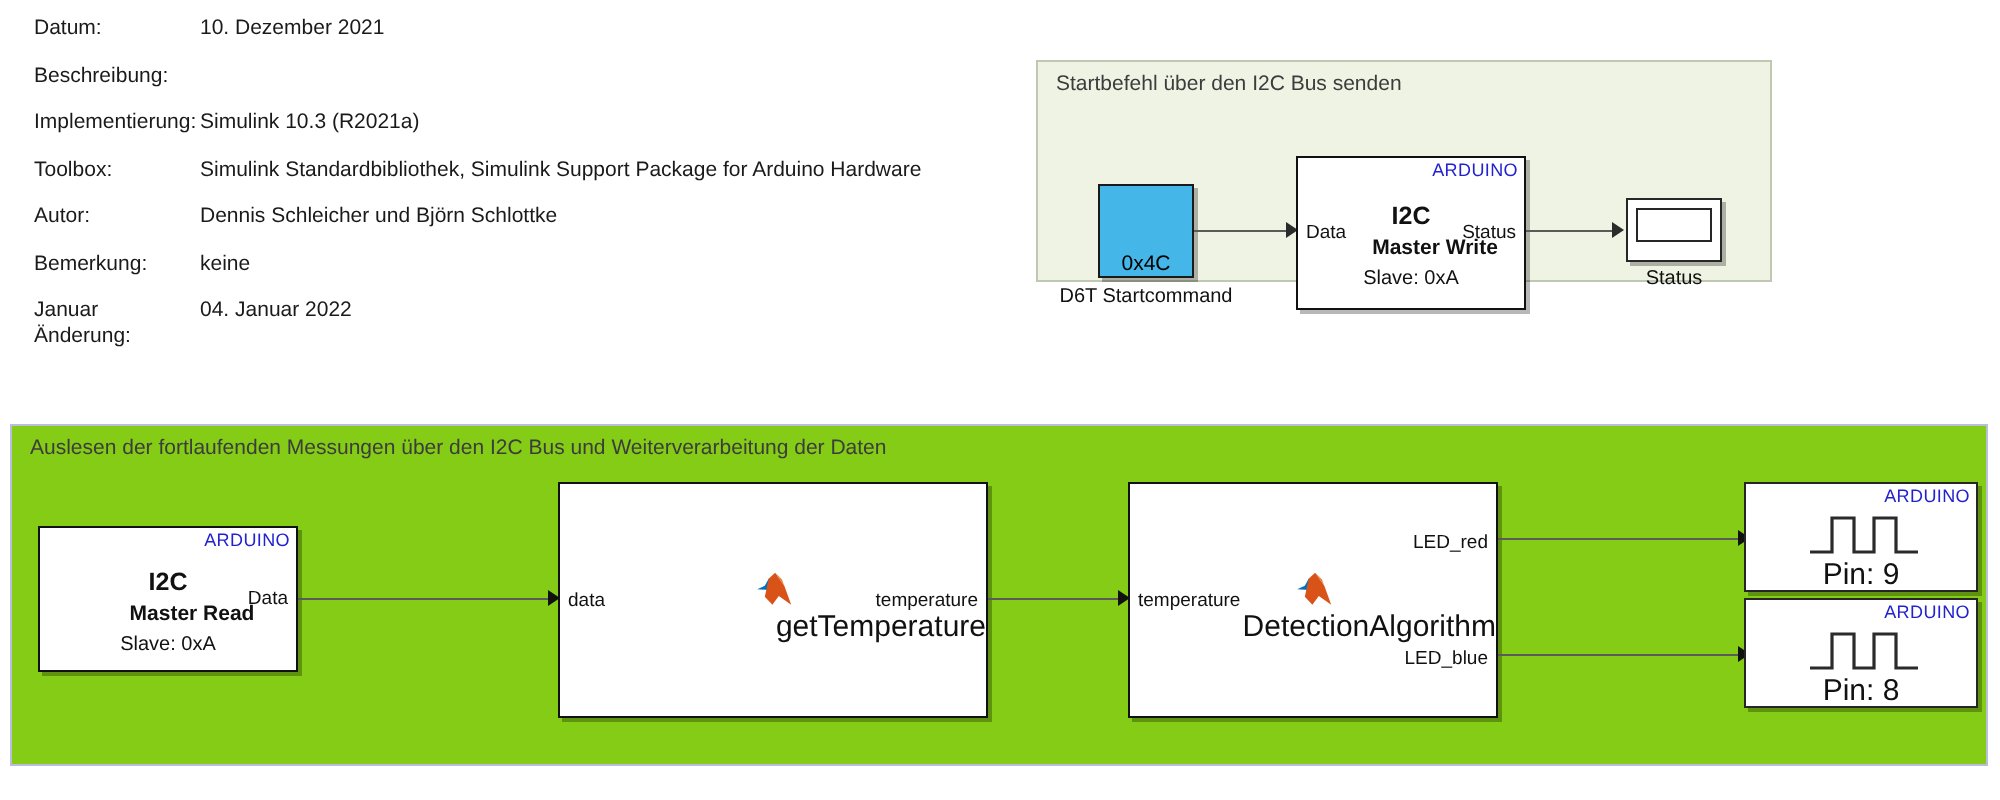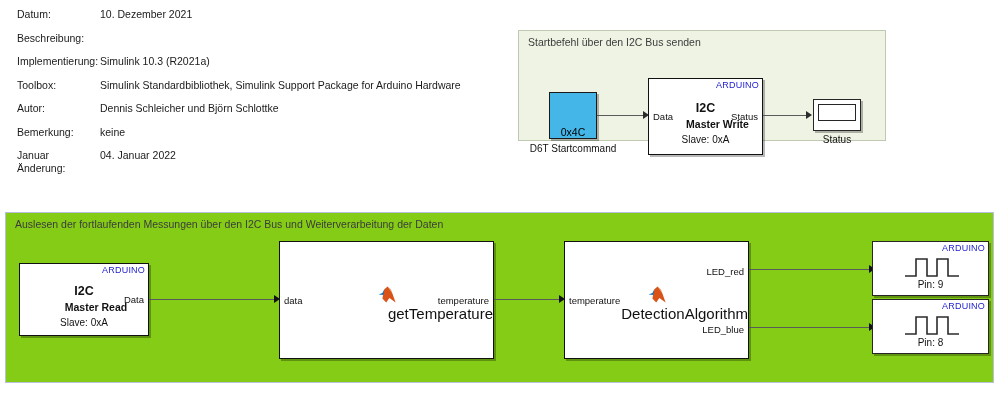--- a/index.html
+++ b/index.html
@@ -39,21 +39,21 @@
     background:#ffffff;border:1px solid #262626;
     box-shadow:2px 2px 0 0 rgba(0,0,0,0.28);
   }
   .blk-thick{border:1.5px solid #111;}
   .arduino-tag{
     position:absolute;right:3px;top:1px;
     font-size:9px;color:#2222d0;letter-spacing:.2px;
   }
   .blk-center{
     position:absolute;left:0;right:0;
-    text-align:center;font-size:10px;color:#111;
+    text-align:center;font-size:15px;color:#111;
   }
   .blk-title-lg{font-size:12.5px;font-weight:bold;}
   .blk-sub{font-size:10.5px;font-weight:bold;padding-left:24px;}
   .blk-sub2{font-size:10px;font-weight:normal;}
 
   .port-lbl{position:absolute;font-size:9.5px;color:#111;white-space:nowrap;}
   .port-in{left:4px;}
   .port-out{right:4px;}
 
   

